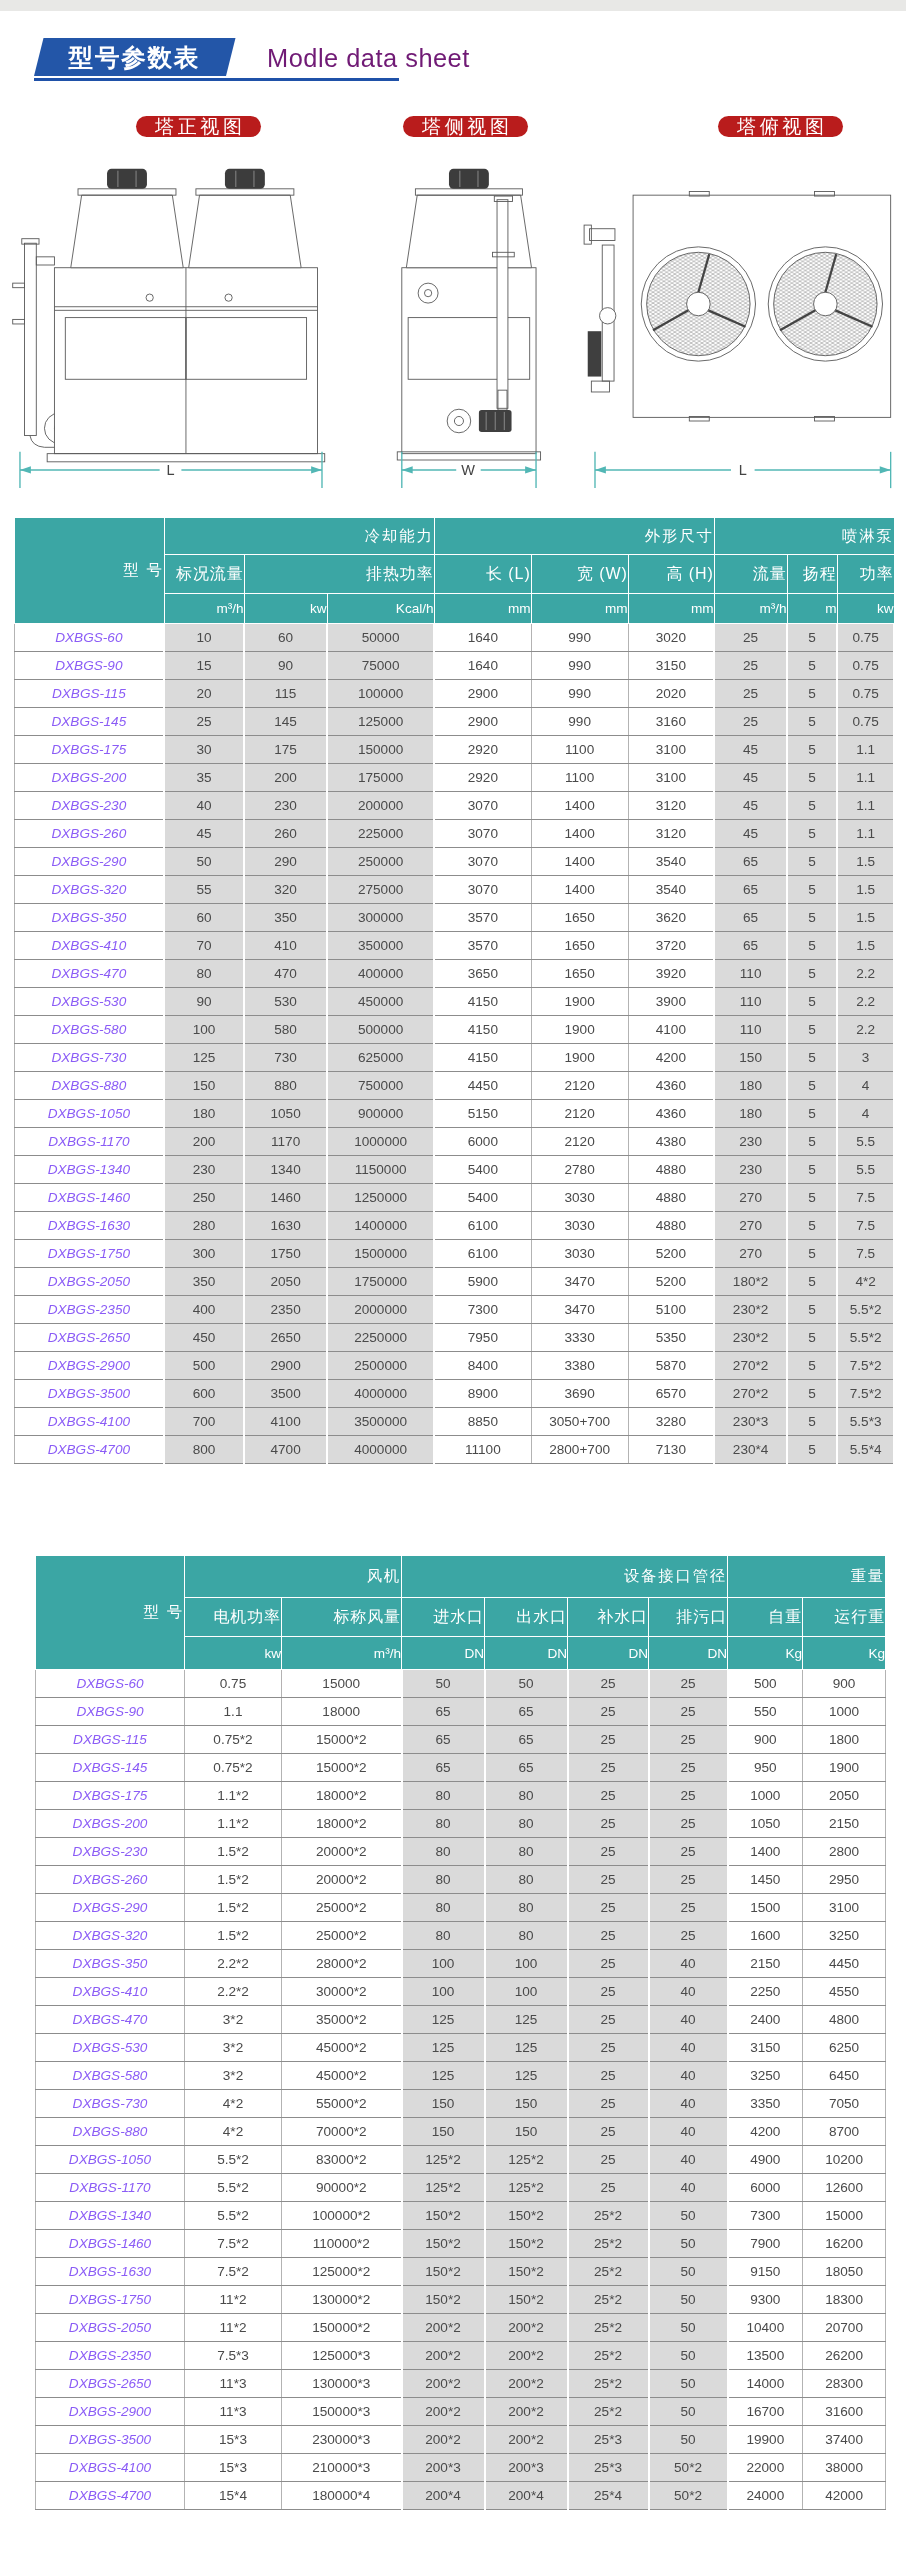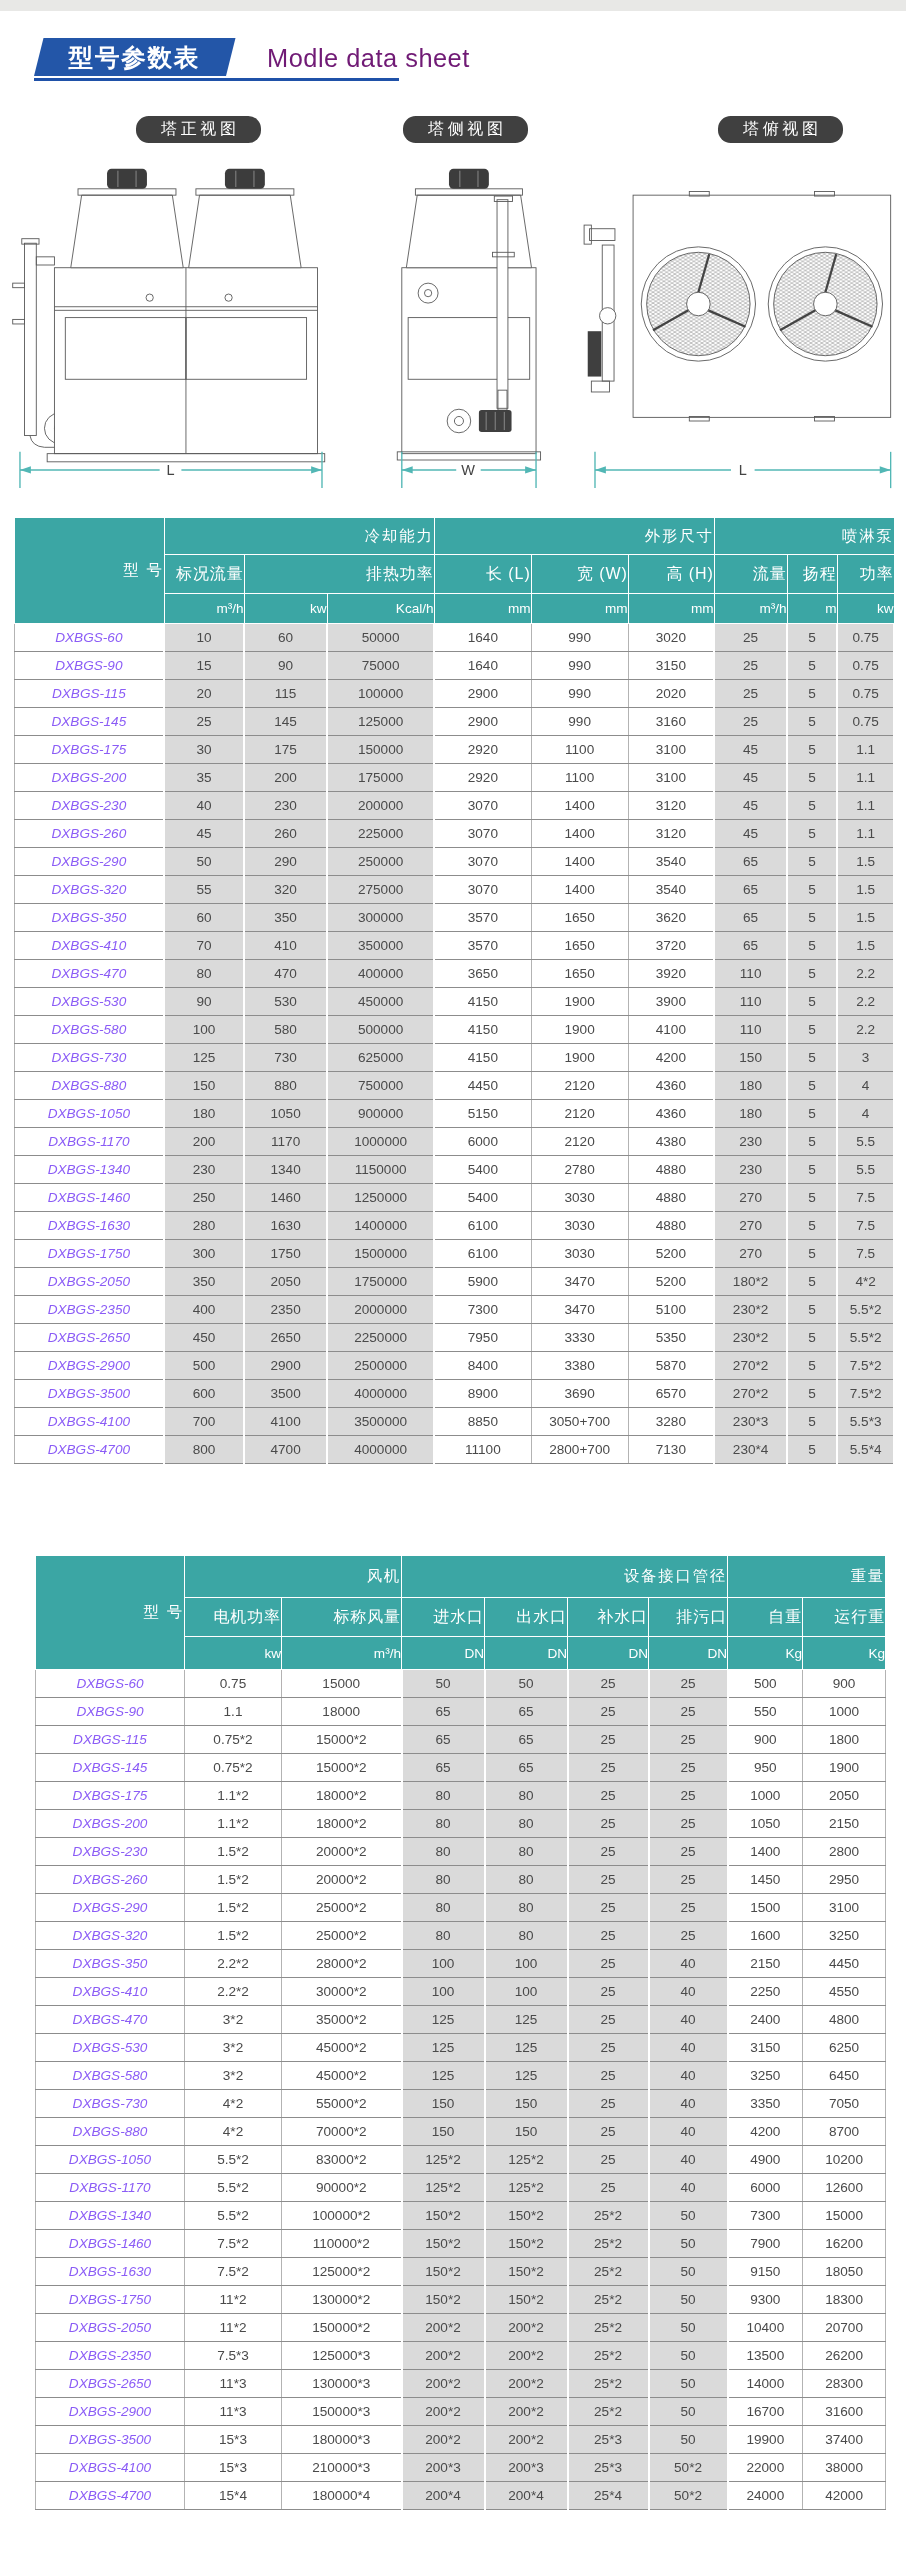--- a/index.html
+++ b/index.html
@@ -13,22 +13,22 @@
   .badge{
     position:absolute;left:34px;top:38px;width:192px;height:38px;
     background:#2356A8;transform:skewX(-14deg);transform-origin:bottom left;
     display:flex;align-items:center;justify-content:center;
   }
   .badge span{transform:skewX(14deg);color:#fff;font-size:24.5px;font-weight:bold;letter-spacing:1.8px;}
   .title-en{position:absolute;left:267px;top:44px;font-size:25.4px;color:#701a75;letter-spacing:0.5px;}
   .underline{position:absolute;left:34px;top:78px;width:365px;height:2.7px;background:#1F51A8;}
   
   .pill{
-    position:absolute;top:116px;width:125px;height:27px;background:#404040;
-    border-radius:12.7px;color:#fff;font-size:16px;letter-spacing:3.6px;
+    position:absolute;top:116px;width:125px;height:21px;background:#b91c1c;
+    border-radius:12.7px;color:#fff;font-size:19px;letter-spacing:3.6px;
     display:flex;align-items:center;justify-content:center;padding-left:3.6px;box-sizing:border-box;
   }
   .pill.p1{left:136px;} .pill.p2{left:403px;} .pill.p3{left:718px;}
   .drawings{position:absolute;left:0;top:109px;width:907px;height:390px;}
   
   table.t{border-collapse:collapse;table-layout:fixed;position:absolute;}
   table.t1{left:13.6px;top:517px;width:880px;}
   table.t2{left:35px;top:1555px;width:849px;}
   .t th{
     background:#3BA6A4;color:#fff;border:1.8px solid #fff;
@@ -931,21 +931,21 @@
         <td class="g">200*2</td>
         <td class="g">200*2</td>
         <td class="g">25*2</td>
         <td class="g">50</td>
         <td class="">16700</td>
         <td class="">31600</td>
       </tr>
       <tr>
         <td class="m">DXBGS-3500</td>
         <td class="">15*3</td>
-        <td class="">180000*3</td>
+        <td class="">230000*3</td>
         <td class="g">200*2</td>
         <td class="g">200*2</td>
         <td class="g">25*3</td>
         <td class="g">50</td>
         <td class="">19900</td>
         <td class="">37400</td>
       </tr>
       <tr>
         <td class="m">DXBGS-4100</td>
         <td class="">15*3</td>

